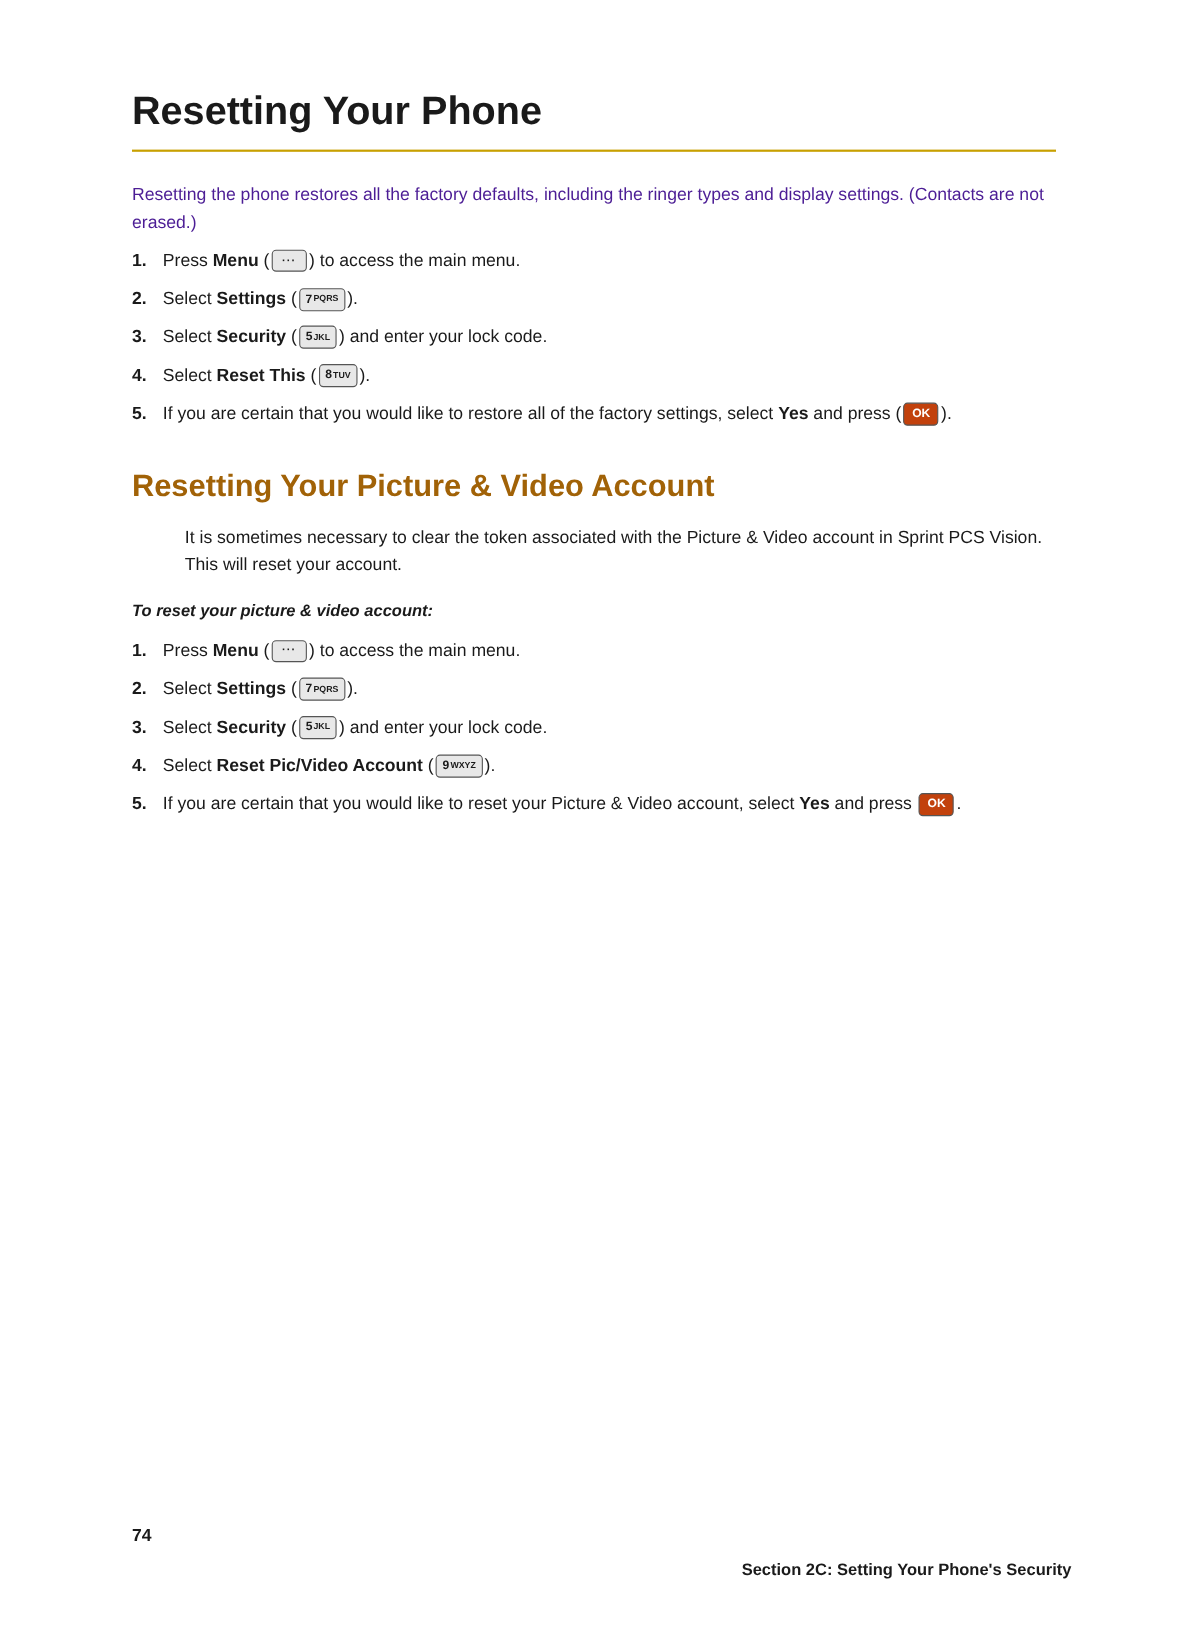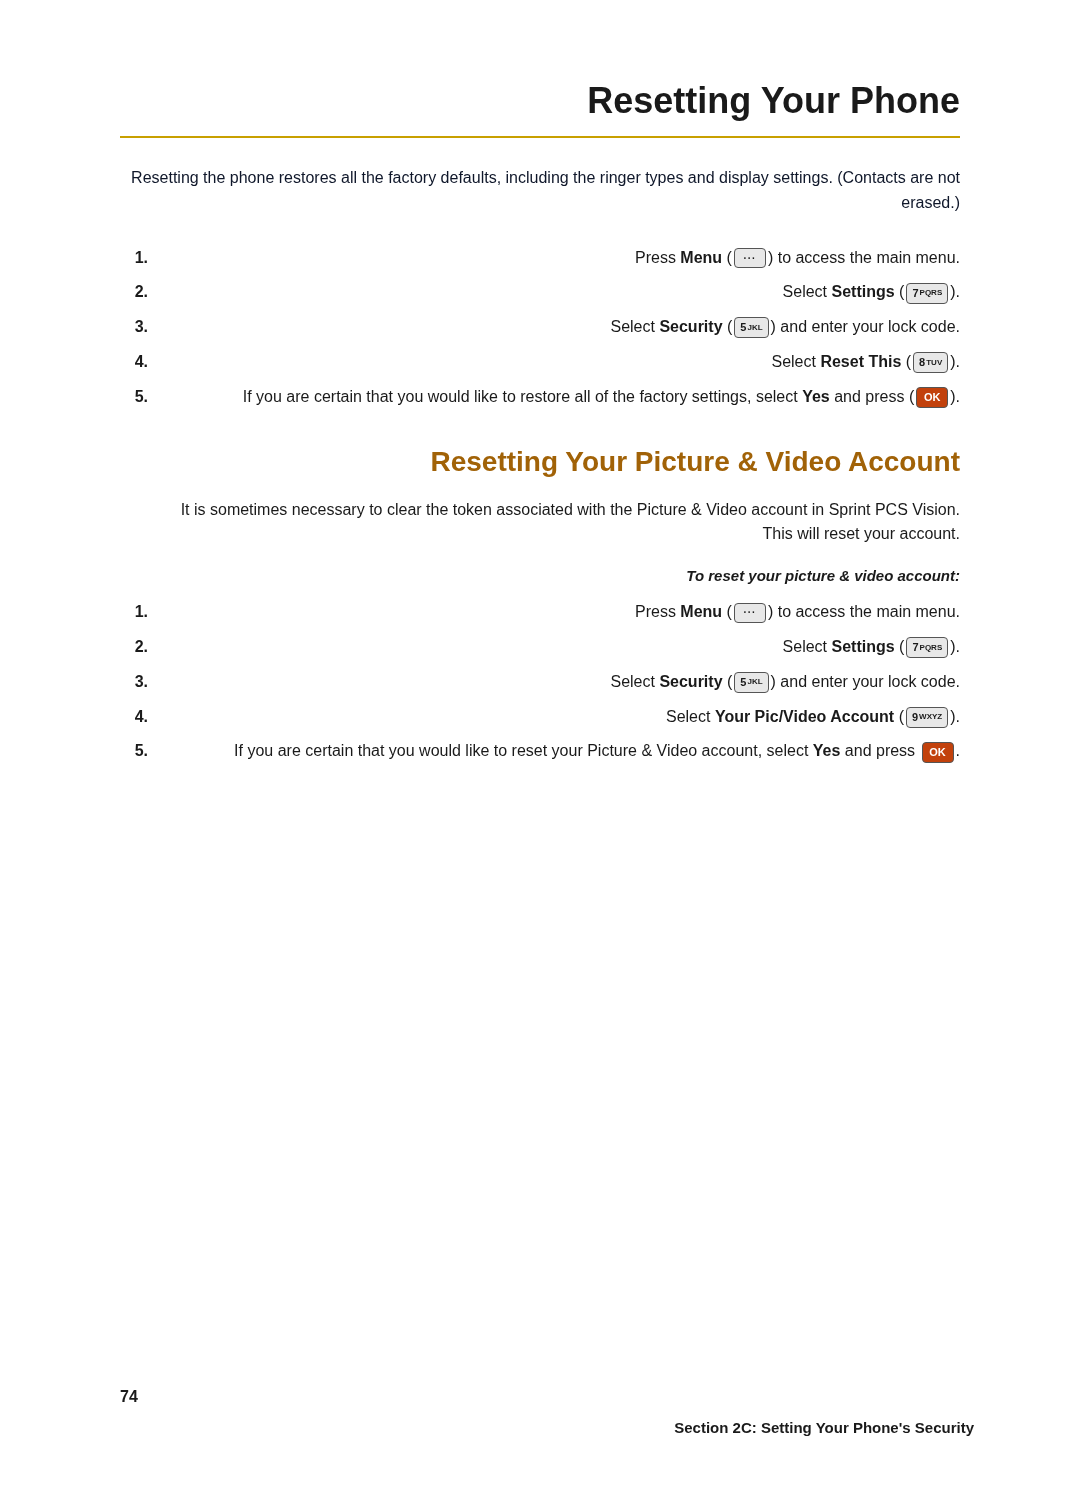--- a/index.html
+++ b/index.html
@@ -14,42 +14,41 @@
       font-size: 16px;
       color: #1a1a1a;
       width: 1080px;
       min-height: 1496px;
       position: relative;
     }
 
     .page-container {
       padding: 80px 120px 100px 120px;
       max-width: 1080px;
-      text-align: right;
     }
 
     .page-title {
       font-size: 36px;
       font-weight: 700;
       color: #1a1a1a;
       margin-bottom: 14px;
       font-family: 'Arial', sans-serif;
     }
 
     .title-rule {
       border: none;
       border-top: 2px solid #c8a000;
       margin-bottom: 28px;
     }
 
     .intro-text {
       font-size: 16px;
       line-height: 1.55;
-      margin-bottom: 30px;
-      color: #0f172a;
+      margin-bottom: 10px;
+      color: #4c1d95;
     }
 
     .section-label {
       font-size: 15px;
       font-weight: 700;
       font-style: italic;
       margin-bottom: 16px;
       color: #1a1a1a;
     }
 
@@ -234,21 +233,21 @@
     <li>
       <span class="step-number">3.</span>
       <span class="step-content">
         Select <b>Security</b> (<span class="key-btn">5<span class="key-sub">JKL</span></span>) and enter your lock code.
       </span>
     </li>
 
     <li>
       <span class="step-number">4.</span>
       <span class="step-content">
-        Select <b>Your Pic/Video Account</b> (<span class="key-btn">9<span class="key-sub">WXYZ</span></span>).
+        Select <b>Reset Pic/Video Account</b> (<span class="key-btn">9<span class="key-sub">WXYZ</span></span>).
       </span>
     </li>
 
     <li>
       <span class="step-number">5.</span>
       <span class="step-content">
         If you are certain that you would like to reset your Picture &amp; Video account, select <b>Yes</b> and press <span class="key-btn ok-key">OK</span>.
       </span>
     </li>
 

